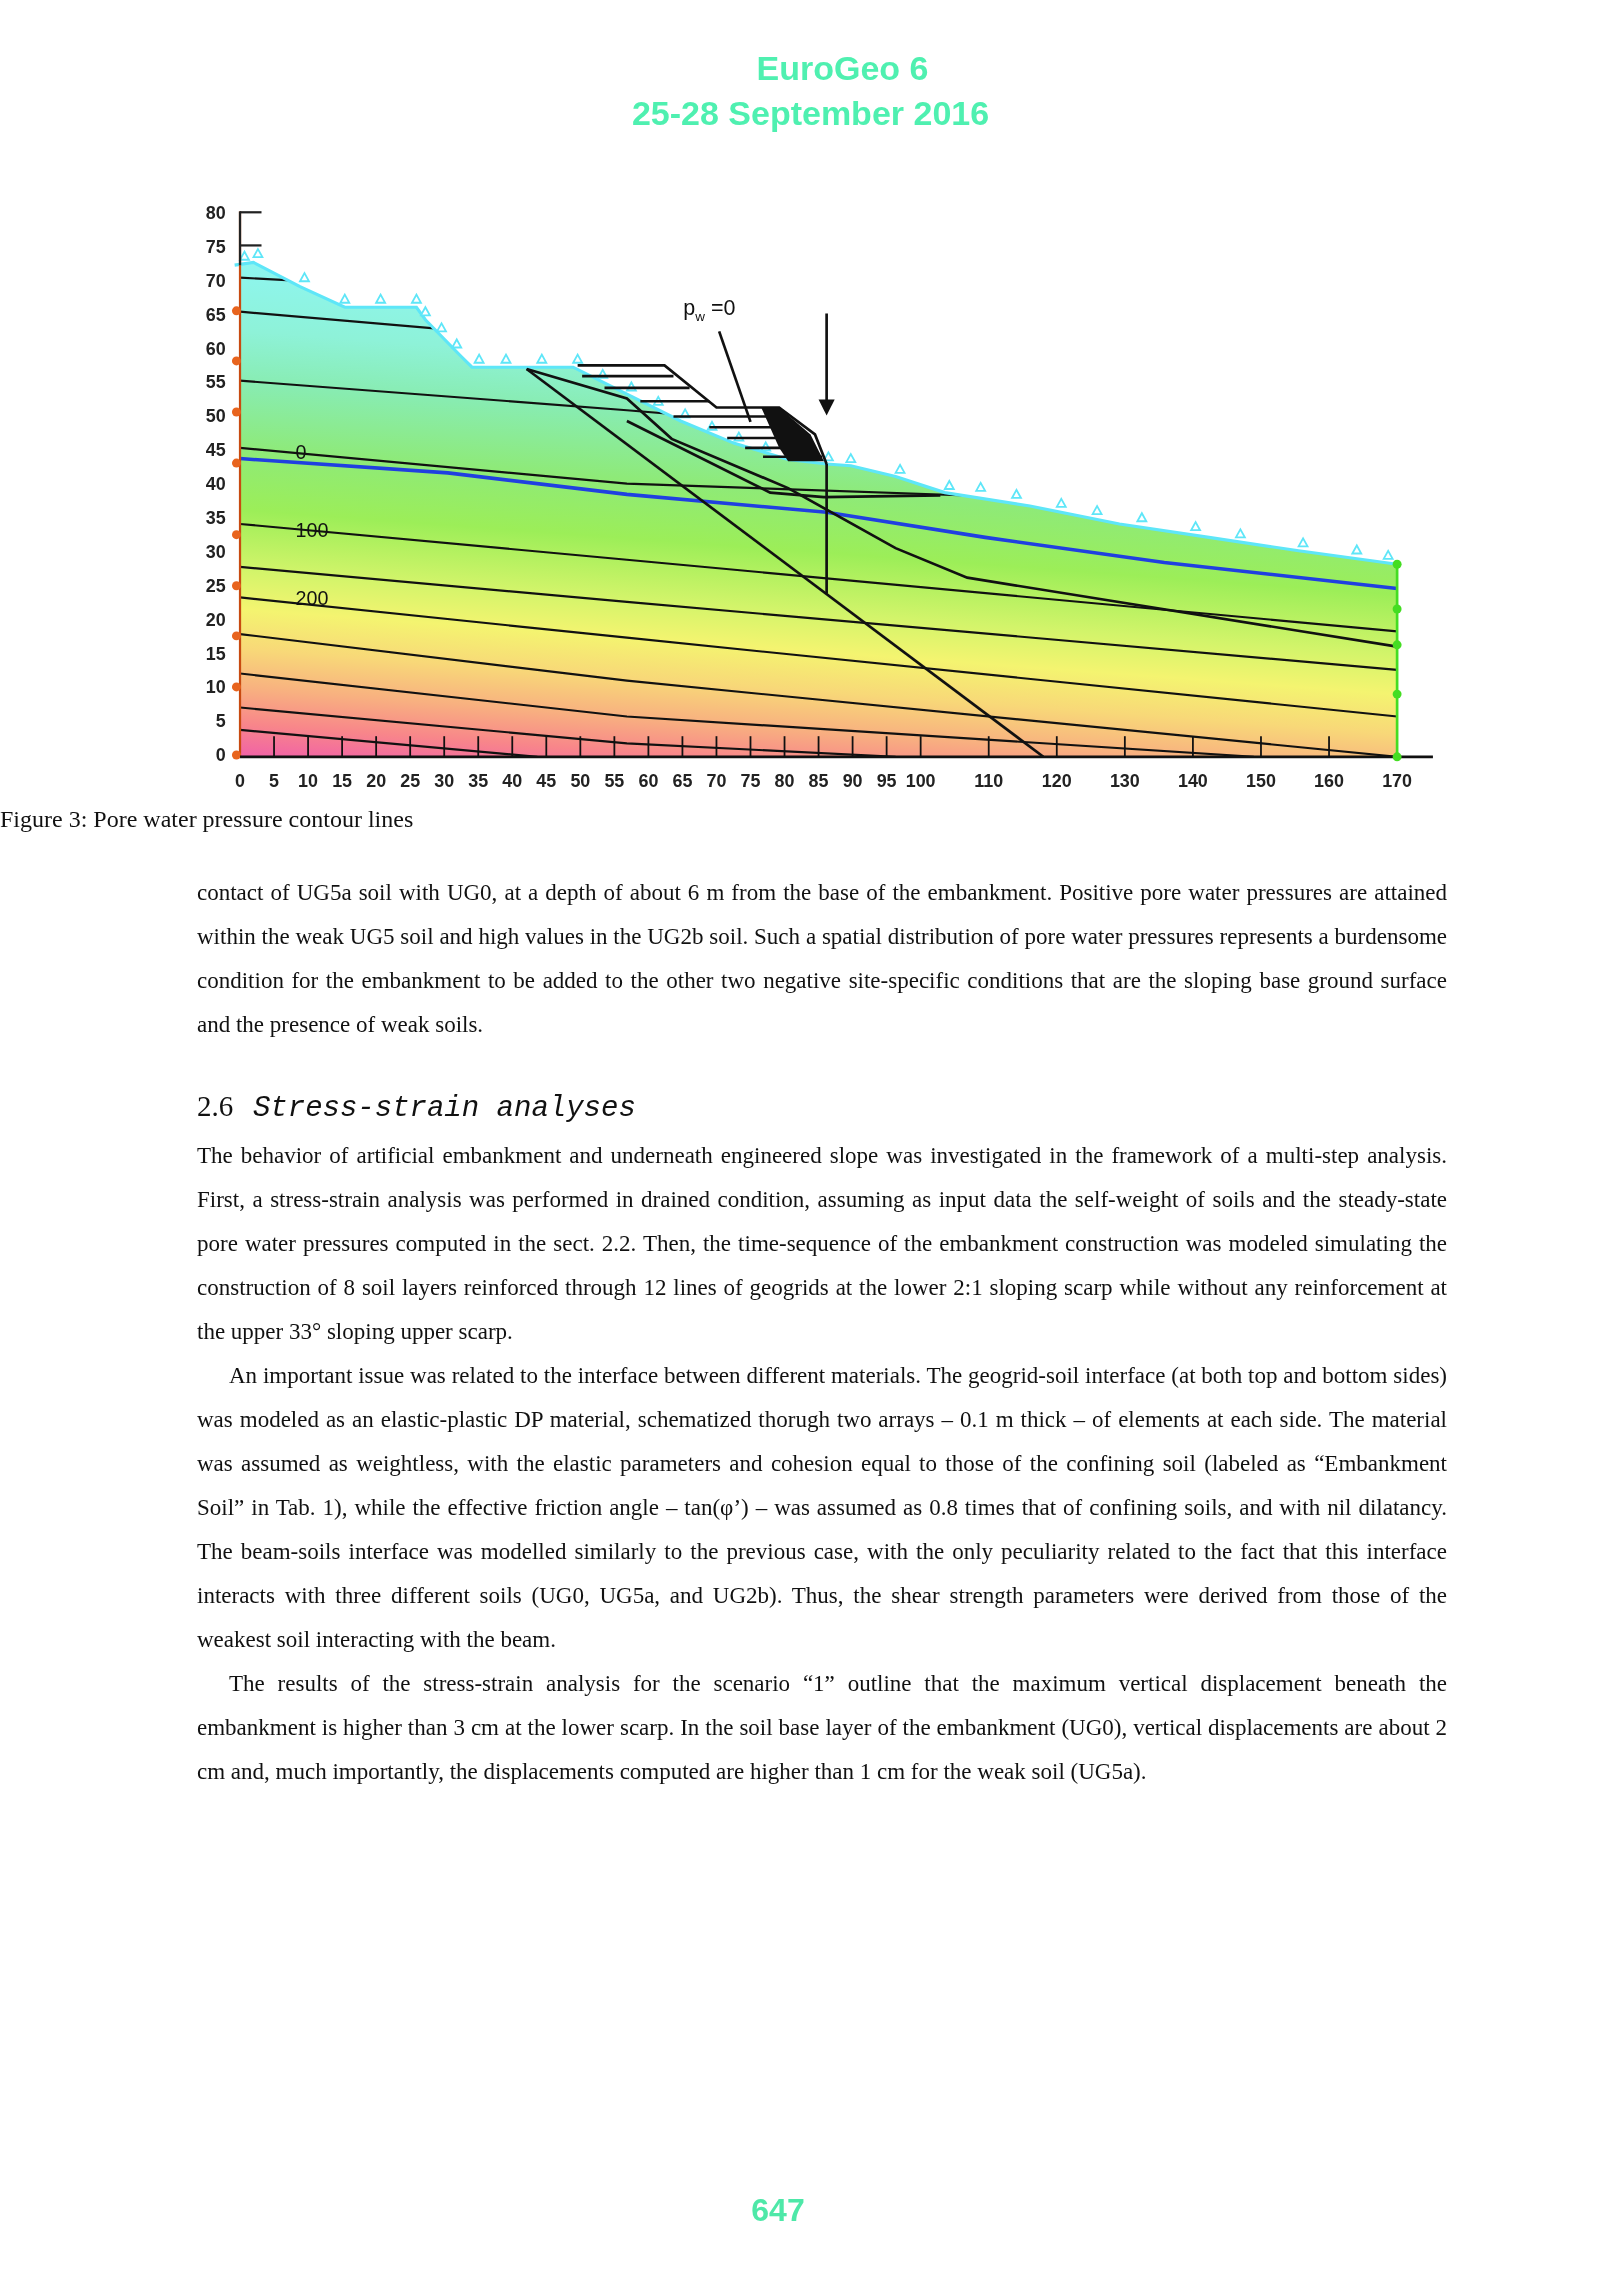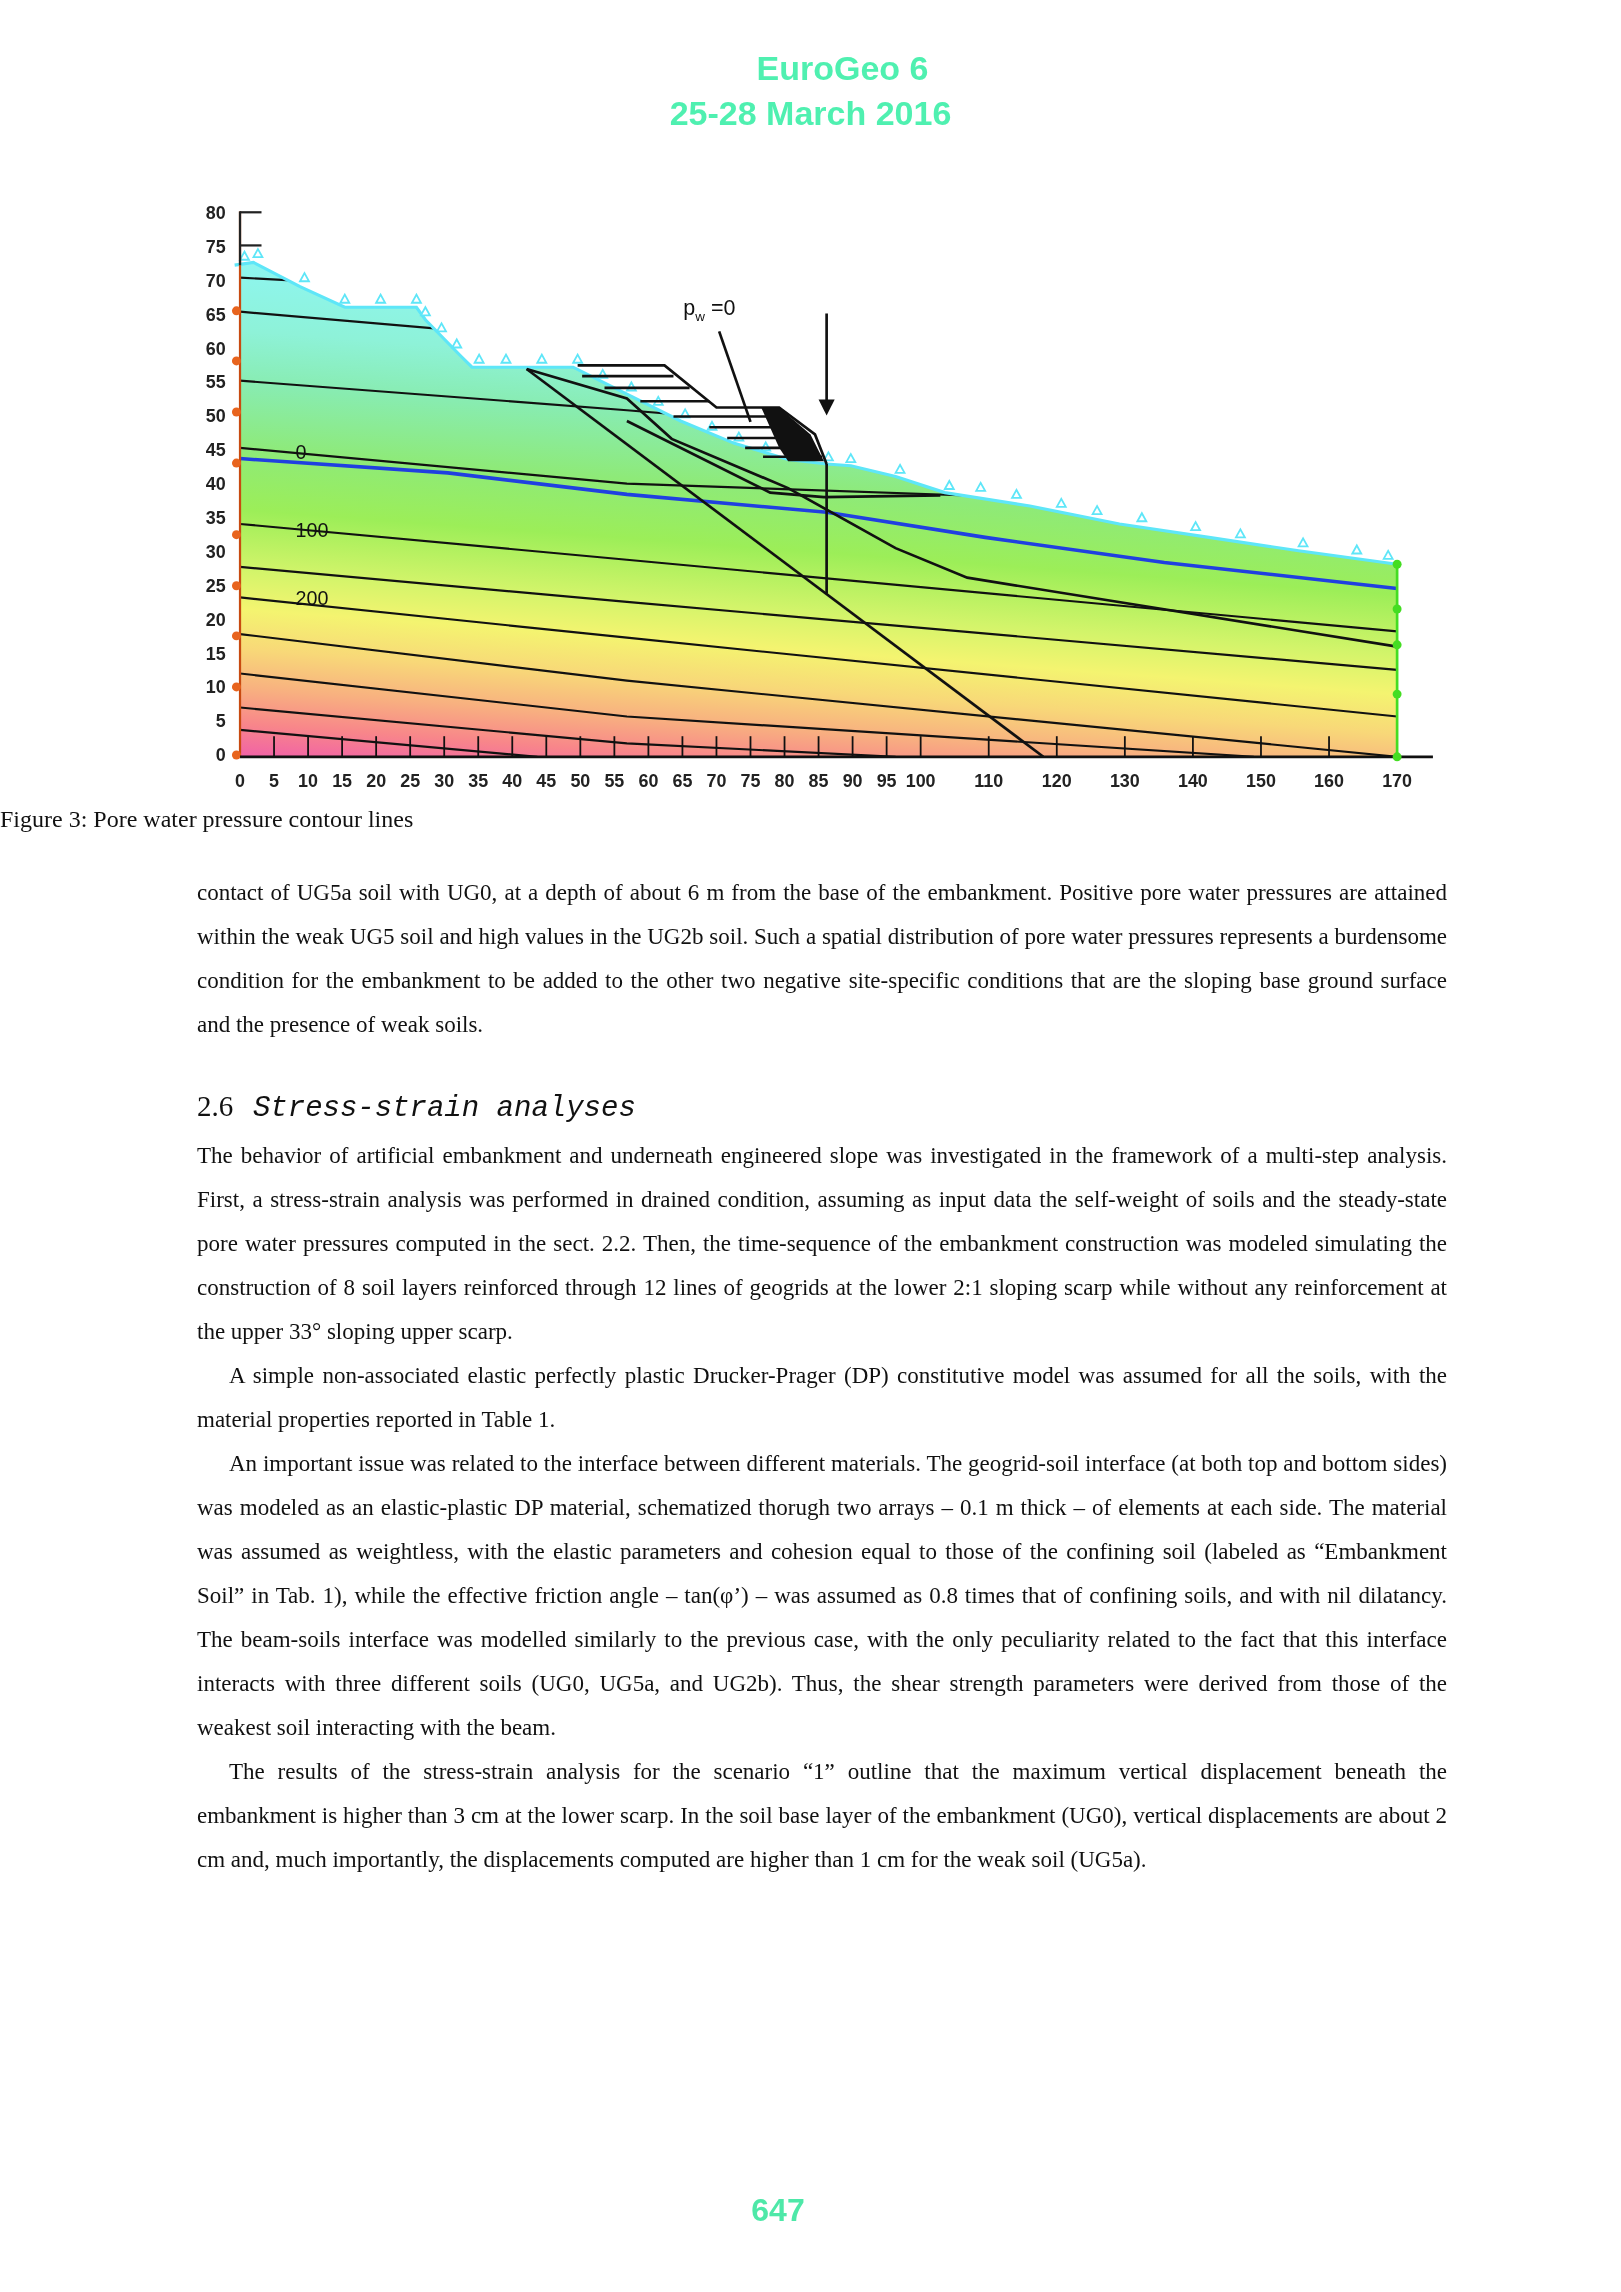--- a/index.html
+++ b/index.html
@@ -15,21 +15,21 @@
   .sec{position:absolute;left:197px;top:1088px;font-size:29px;line-height:36px;}
   .sec .num{margin-right:19.7px;}
   .sec .ttl{font-style:italic;font-family:Liberation Mono, monospace;}
   .pgnum{position:absolute;top:2192px;left:0;width:1556px;text-align:center;font-family:"Liberation Sans",sans-serif;font-weight:bold;font-size:32px;color:#4ee8a8;}
   svg text{font-family:"Liberation Sans",sans-serif;}
 </style>
 </head>
 <body>
 
 <div id="hdr1" class="hdr">EuroGeo 6</div>
-<div id="hdr2" class="hdr">25-28 March 2016</div>
+<div id="hdr2" class="hdr">25-28 September 2016</div>
 
 <svg id="figure" viewBox="0 0 1810 920" xmlns="http://www.w3.org/2000/svg">
   <defs>
     <linearGradient id="soilGrad" x1="0" y1="0" x2="0" y2="1" gradientUnits="userSpaceOnUse" x1r="0">
     </linearGradient>
     <linearGradient id="g" gradientUnits="userSpaceOnUse" x1="0" y1="290" x2="0" y2="845">
       <stop offset="0" stop-color="#8ef6f0"></stop>
       <stop offset="0.14" stop-color="#8ef2d8"></stop>
       <stop offset="0.25" stop-color="#88ecb0"></stop>
       <stop offset="0.38" stop-color="#8eea78"></stop>
@@ -258,19 +258,18 @@
 <div class="body-text" style="top:871px;">
   <p>contact of UG5a soil with UG0, at a depth of about 6 m from the base of the embankment. Positive pore water pressures are attained within the weak UG5 soil and high values in the UG2b soil. Such a spatial distribution of pore water pressures represents a burdensome condi­tion for the embankment to be added to the other two negative site-specific conditions that are the sloping base ground surface and the presence of weak soils.</p>
 </div>
 
 <div class="sec">
   <span class="num">2.6</span><span class="ttl">Stress-strain analyses</span>
 </div>
 
 <div class="body-text" style="top:1134px;">
   <p>The behavior of artificial embankment and underneath engineered slope was investigated in the framework of a multi-step analysis. First, a stress-strain analysis was performed in drained condition, assuming as input data the self-weight of soils and the steady-state pore water pressures computed in the sect. 2.2. Then, the time-sequence of the embankment con­struction was modeled simulating the construction of 8 soil layers reinforced through 12 lines of geogrids at the lower 2:1 sloping scarp while without any reinforcement at the upper 33° sloping upper scarp.</p>
-  <p class="ind">A simple non-associated elastic perfectly plastic Drucker-Prager (DP) constitutive model was assumed for all the soils, with the material properties reported in Table 1.</p>
   <p class="ind">An important issue was related to the interface between different materials. The geogrid-soil interface (at both top and bottom sides) was modeled as an elastic-plastic DP material, schematized thorugh two arrays – 0.1 m thick – of elements at each side. The material was assumed as weightless, with the elastic parameters and cohesion equal to those of the confin­ing soil (labeled as “Embankment Soil” in Tab. 1), while the effective friction angle – tan(φ’) – was assumed as 0.8 times that of confining soils, and with nil dilatancy. The beam-soils in­terface was modelled similarly to the previous case, with the only peculiarity related to the fact that this interface interacts with three different soils (UG0, UG5a, and UG2b). Thus, the shear strength parameters were derived from those of the weakest soil interacting with the beam.</p>
   <p class="ind">The results of the stress-strain analysis for the scenario “1” outline that the maximum ver­tical displacement beneath the embankment is higher than 3 cm at the lower scarp. In the soil base layer of the embankment (UG0), vertical displacements are about 2 cm and, much im­portantly, the displacements computed are higher than 1 cm for the weak soil (UG5a).</p>
 </div>
 
 <div class="pgnum">647</div>
 
 
 </body></html>

